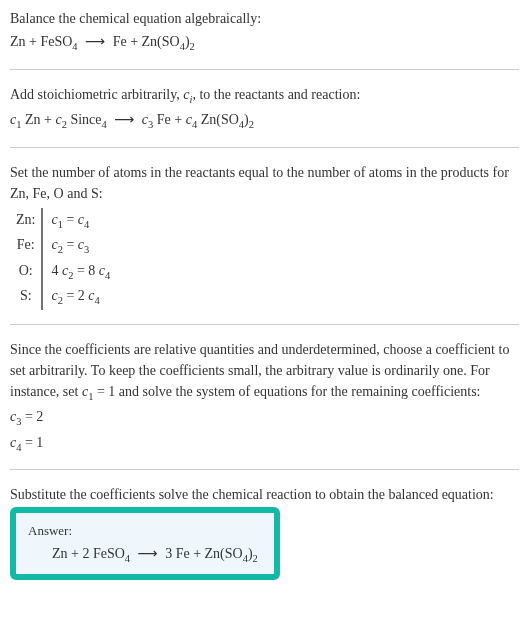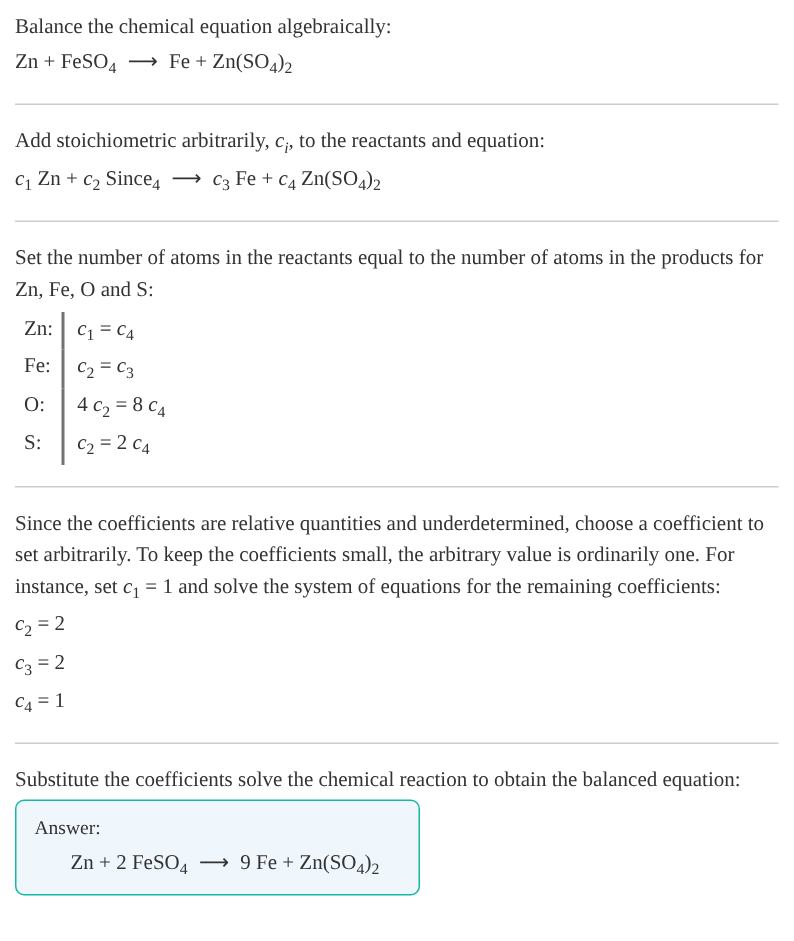--- a/index.html
+++ b/index.html
@@ -46,28 +46,28 @@
     .atom-table {
       border-collapse: collapse;
       margin-top: 4px;
     }
     .atom-table td {
       padding: 1px 6px;
       vertical-align: baseline;
       line-height: 1.5;
     }
     .atom-table td:first-child {
-      text-align: left;
+      text-align: center;
     }
     .atom-table td:nth-child(2) {
       border-left: 2px solid #737373;
       padding-left: 8px;
     }
     .answer-box {
-      border: 1px solid #14b8a6;
+      border: 6px solid #14b8a6;
       background: #f0f7fc;
       border-radius: 6px;
       padding: 10px 12px;
       display: inline-block;
       min-width: 270px;
     }
     .answer-label {
       font-size: 13px;
       margin-bottom: 6px;
     }
@@ -84,21 +84,21 @@
     <span>Zn + FeSO</span><span class="subn">4</span>
     <span class="arrow">⟶</span>
     <span>Fe + Zn(SO</span><span class="subn">4</span><span>)</span><span class="subn">2</span>
   </div>
 </div>
 
 <hr class="divider">
 
 <div class="section">
   <div class="line">
-    <span>Add stoichiometric arbitrarily, </span><span class="ital">c</span><span class="sub">i</span><span>, to the reactants and equation:</span>
+    <span>Add stoichiometric arbitrarily, </span><span class="ital">c</span><span class="sub">i</span><span>, to the reactants and reaction:</span>
   </div>
   <div class="line">
     <span class="ital">c</span><span class="subn">1</span><span> Zn + </span><span class="ital">c</span><span class="subn">2</span><span> Since</span><span class="subn">4</span>
     <span class="arrow">⟶</span>
     <span class="ital">c</span><span class="subn">3</span><span> Fe + </span><span class="ital">c</span><span class="subn">4</span><span> Zn(SO</span><span class="subn">4</span><span>)</span><span class="subn">2</span>
   </div>
 </div>
 
 <hr class="divider">
 
@@ -125,30 +125,29 @@
   </tbody>
     </table>
 </div>
 
 <hr class="divider">
 
 <div class="section">
   <div class="line">
     <span>Since the coefficients are relative quantities and underdetermined, choose a coefficient to set arbitrarily. To keep the coefficients small, the arbitrary value is ordinarily one. For instance, set </span><span class="ital">c</span><span class="subn">1</span><span> = 1 and solve the system of equations for the remaining coefficients:</span>
   </div>
-  <div class="line"><span class="ital">c</span><span class="subn">2</span><span> = 2</span></div>
   <div class="line"><span class="ital">c</span><span class="subn">3</span><span> = 2</span></div>
   <div class="line"><span class="ital">c</span><span class="subn">4</span><span> = 1</span></div>
 </div>
 
 <hr class="divider">
 
 <div class="section">
   <div class="line">Substitute the coefficients solve the chemical reaction to obtain the balanced equation:</div>
   <div class="answer-box">
     <div class="answer-label">Answer:</div>
     <div class="answer-eqn">
       <span>Zn + 2 FeSO</span><span class="subn">4</span>
       <span class="arrow">⟶</span>
-      <span>9 Fe + Zn(SO</span><span class="subn">4</span><span>)</span><span class="subn">2</span>
+      <span>3 Fe + Zn(SO</span><span class="subn">4</span><span>)</span><span class="subn">2</span>
     </div>
   </div>
 </div>
 
 </body></html>

